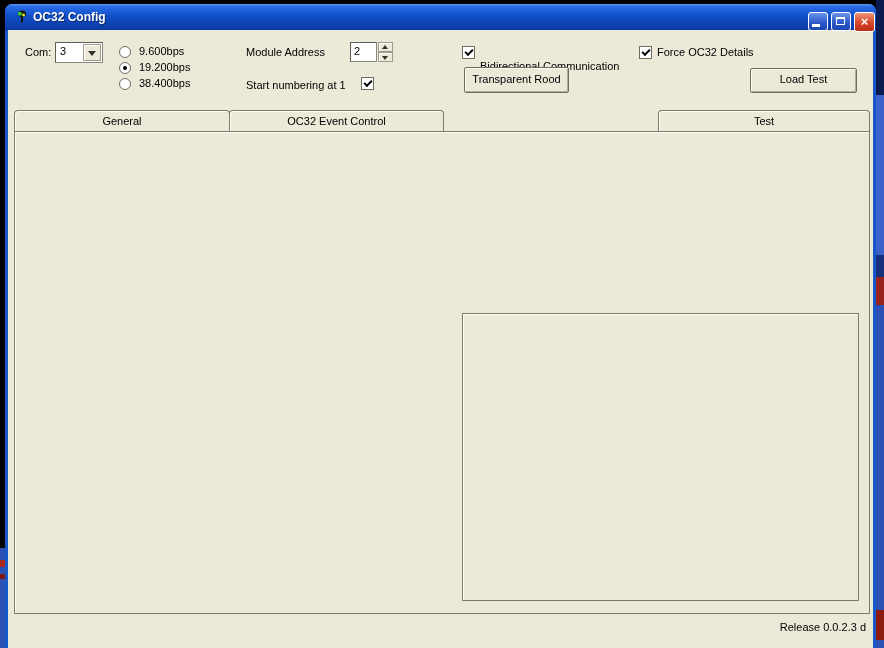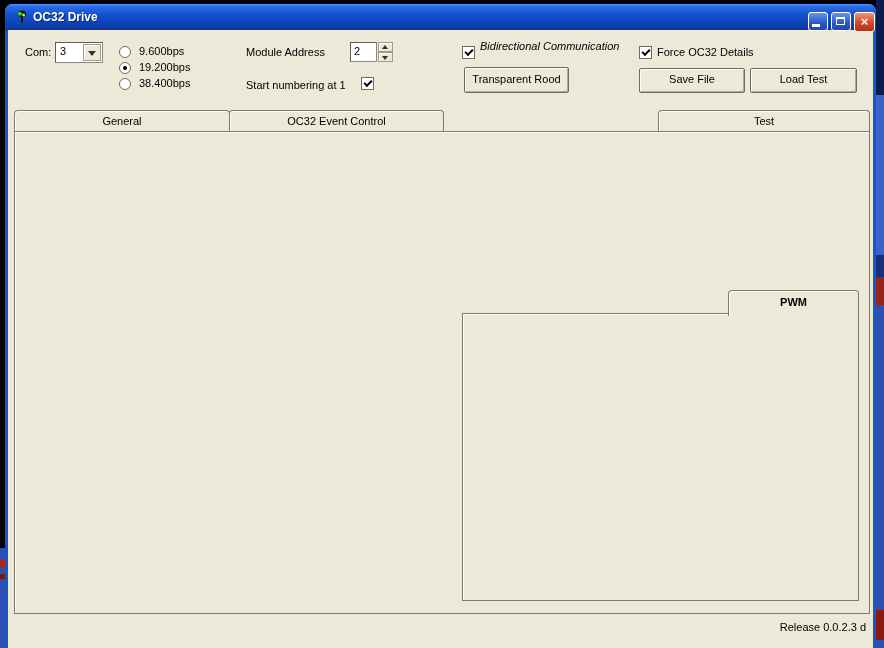--- a/index.html
+++ b/index.html
@@ -73,21 +73,21 @@
   <div class="abs" style="left:0;top:574px;width:5px;height:5px;background:#7c1810;"></div>
 
   <div class="window"></div>
 
   <div class="titlebar">
     <svg class="app-icon" viewBox="0 0 16 16">
       <path d="M8 1.5 C4.2 1.5 2.8 4.8 4.8 7 L7 8.2 L7 13.5 L9 13.5 L9 8.2 L11.2 7 C13.2 4.8 11.8 1.5 8 1.5 Z" fill="#16160f"></path>
       <circle cx="5.9" cy="4.8" r="2" fill="#3ad43a"></circle>
       <circle cx="9.6" cy="6" r="1.4" fill="#e8e838"></circle>
     </svg>
-    <span class="title-text">OC32 Drive</span>
+    <span class="title-text">OC32 Config</span>
     <span class="win-btn" style="left:803px;">
         <i class="glyph-min"></i>
       </span>
     <span class="win-btn" style="left:826px;">
         <i class="glyph-max"></i>
       </span>
     <span class="win-btn close" style="left:849px;"><span>×</span></span>
   </div>
 
   <span class="lbl" style="left:25px;top:46px;">Com:</span>
@@ -111,26 +111,25 @@
       <i class="tri-u"></i>
     </span>
   <span class="spin-btn" style="left:378px;top:52px;height:10px;">
       <i class="tri-d"></i>
     </span>
 
   <span class="lbl" style="left:246px;top:79px;">Start numbering at 1</span>
   <span class="check checked" style="left:361px;top:77px;"></span>
 
   <span class="check checked" style="left:462px;top:46px;"></span>
-  <span class="lbl" style="left:480px;top:40px;font-style:italic;">Bidirectional Communication</span>
+  <span class="lbl" style="left:480px;top:60px;">Bidirectional Communication</span>
   <span class="check checked" style="left:639px;top:46px;"></span>
   <span class="lbl" style="left:657px;top:46px;">Force OC32 Details</span>
 
   <span class="btn" style="left:464px;top:67px;width:103px;height:24px;line-height:22px;">Transparent Rood</span>
-  <span class="btn" style="left:639px;top:68px;width:104px;height:23px;line-height:21px;">Save File</span>
   <span class="btn" style="left:750px;top:68px;width:105px;height:23px;line-height:21px;">Load Test</span>
 
   <span class="tab" style="left:14px;top:110px;width:214px;height:22px;line-height:21px;">General</span>
   <span class="tab" style="left:229px;top:110px;width:213px;height:22px;line-height:21px;">OC32 Event Control</span>
   <span class="tab" style="left:658px;top:110px;width:210px;height:22px;line-height:21px;">Test</span>
   <div class="tabpage" style="left:14px;top:131px;width:854px;height:481px;"></div>
 
   <span class="lbl" style="left:28px;top:152px;">OC32Devices Version:</span>
   <span class="lbl" style="left:237px;top:152px;">Generic 2013/03/25 + NL 2013/03/05</span>
   <span class="btn" style="left:443px;top:148px;width:110px;height:24px;line-height:22px;">Reload DD</span>
@@ -245,21 +244,20 @@
   <span class="lbl gray" style="left:384px;top:434px;">00:00.00</span>
 
   <div class="dashed" style="left:455px;top:250px;width:404px;height:357px;"></div>
   <span class="btn" style="left:462px;top:260px;width:95px;height:24px;line-height:22px;">Get Pin Config</span>
   <span class="btn" style="left:564px;top:260px;width:91px;height:24px;line-height:22px;">Set Pin Config</span>
   <span class="btn" style="left:659px;top:260px;width:93px;height:24px;line-height:22px;">Read Pin Config</span>
   <span class="btn" style="left:756px;top:260px;width:99px;height:24px;line-height:22px;">Write Pin Config</span>
 
   <span class="tab" style="left:463px;top:292px;width:130px;height:22px;line-height:21px;">Clear</span>
   <span class="tab" style="left:595px;top:292px;width:132px;height:22px;line-height:21px;">Servo</span>
-  <span class="tab active" style="left:728px;top:290px;width:129px;height:25px;line-height:23px;">PWM</span>
   <div class="tabpage" style="left:462px;top:313px;width:395px;height:286px;"></div>
 
   <div class="group" style="left:478px;top:333px;width:174px;height:39px;">
     <span class="group-label">Drive Mode</span>
   </div>
   <span class="radio selected" style="left:492px;top:349px;"></span>
   <span class="lbl" style="left:508px;top:348px;">Logaritmic</span>
   <span class="radio" style="left:567px;top:349px;"></span>
   <span class="lbl" style="left:583px;top:348px;">Linear</span>
 

